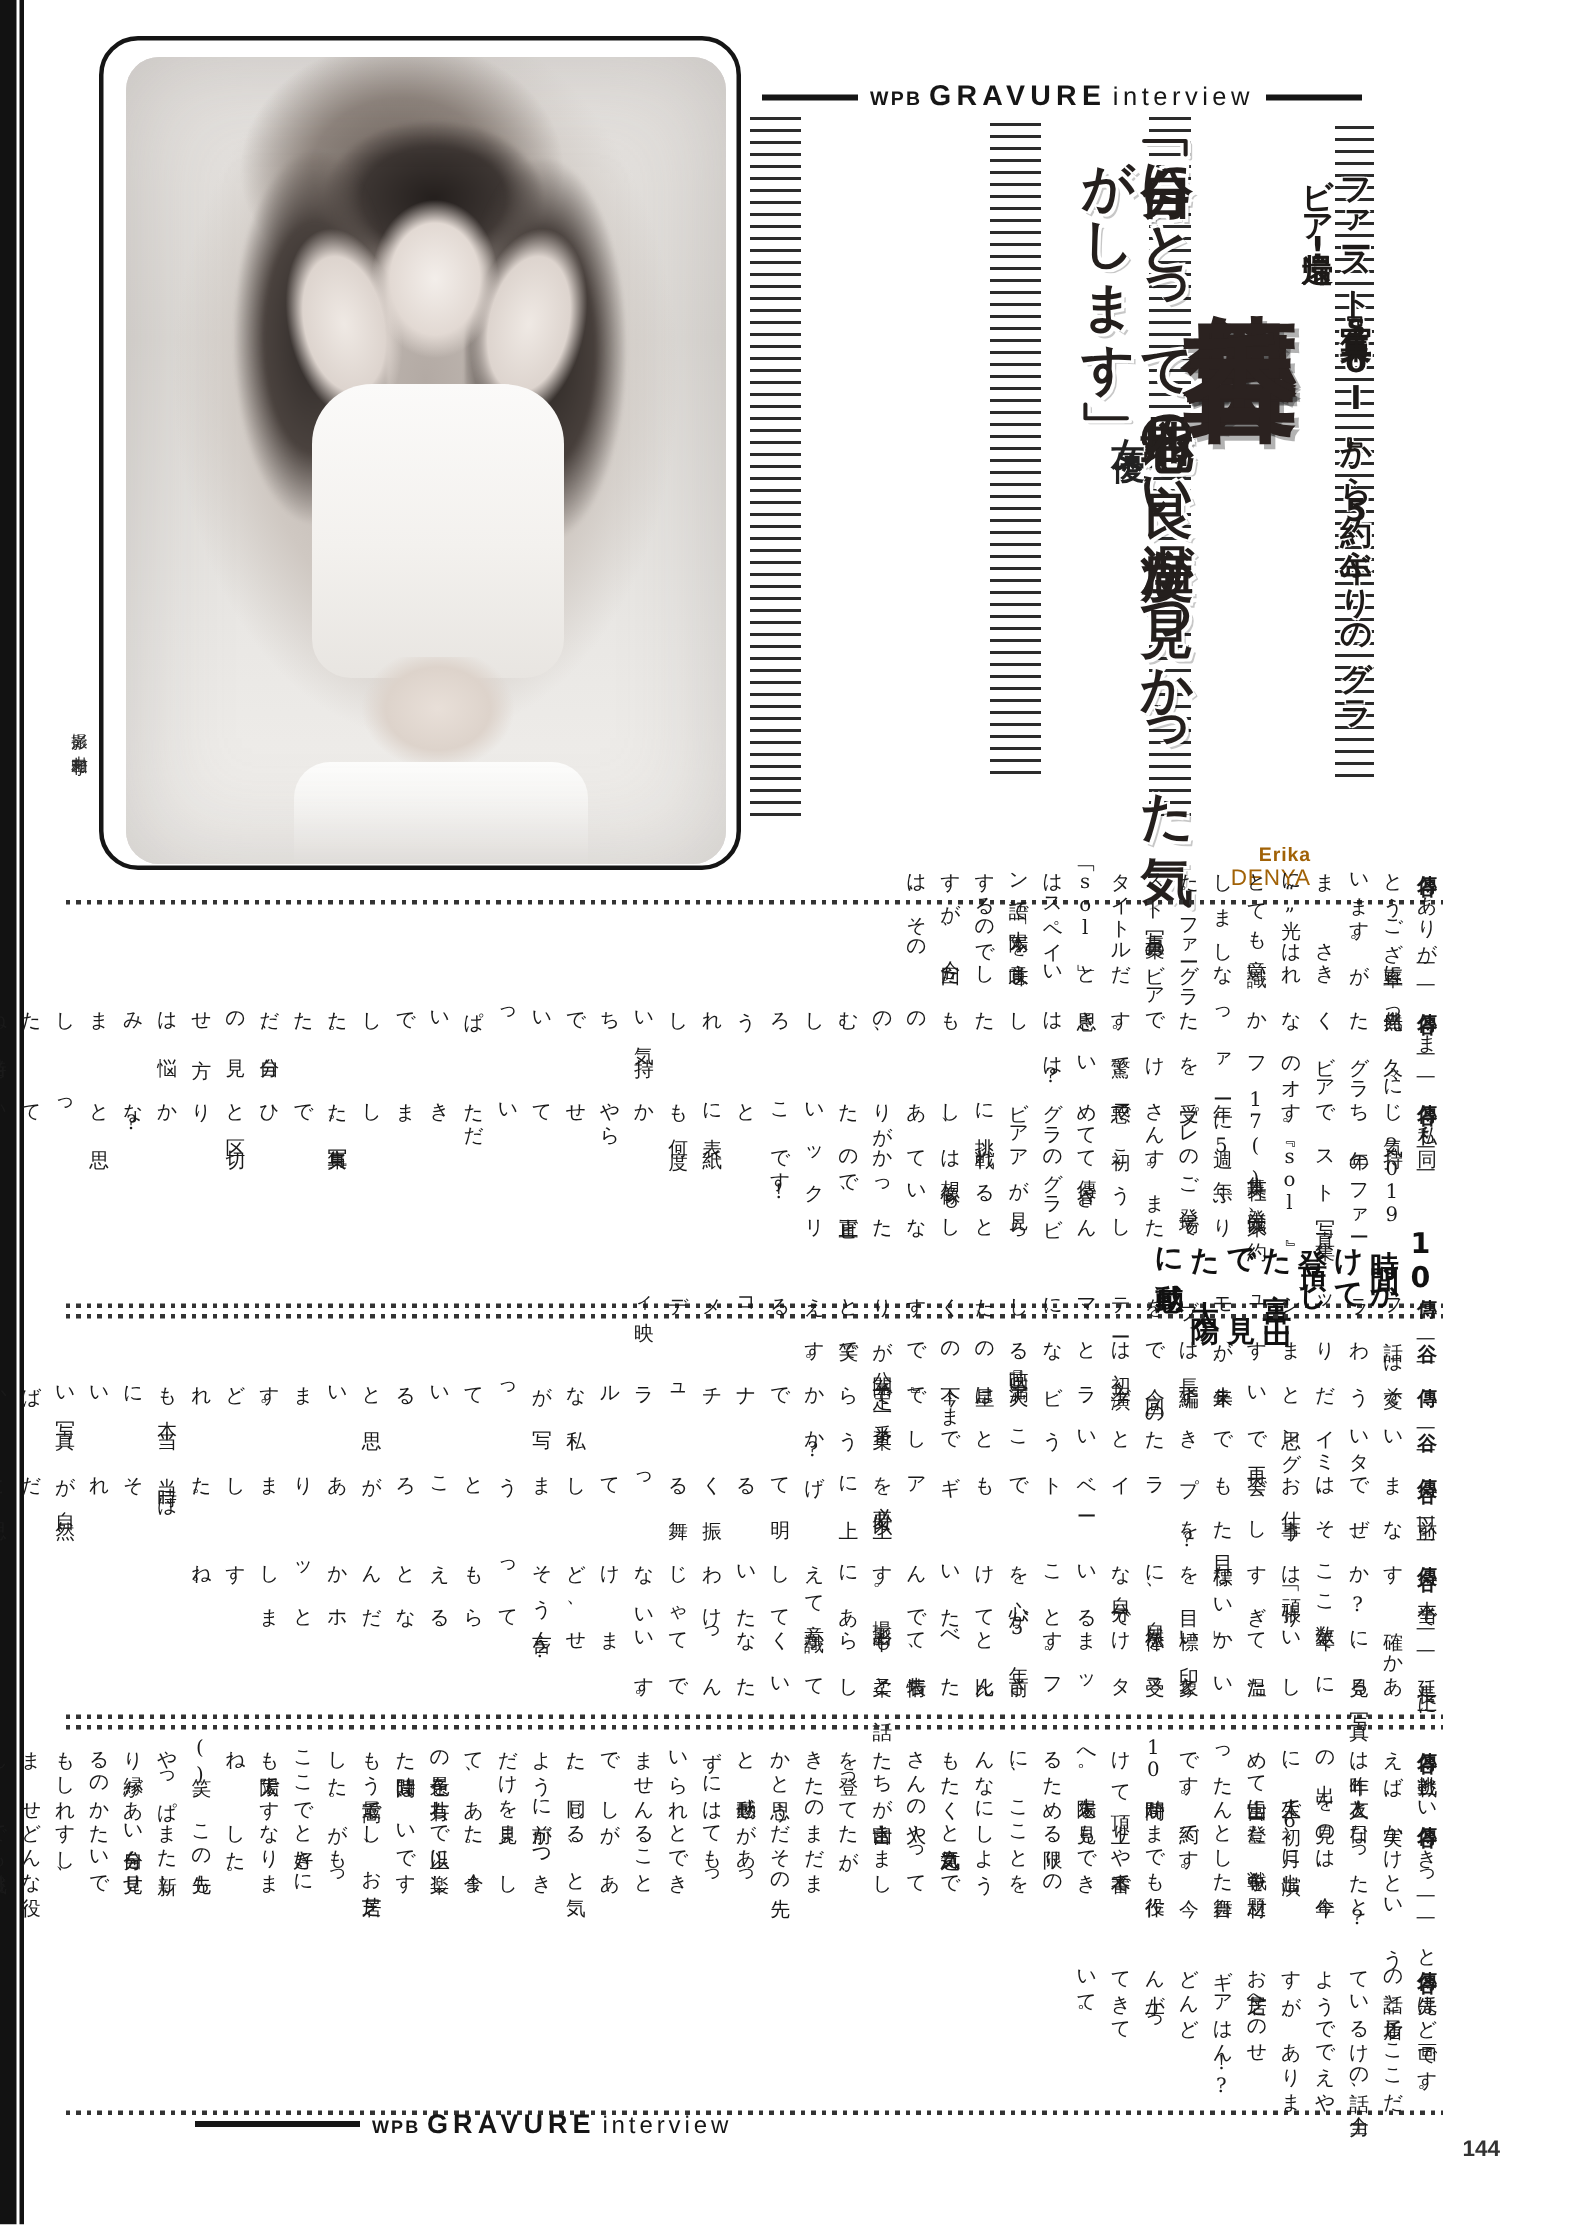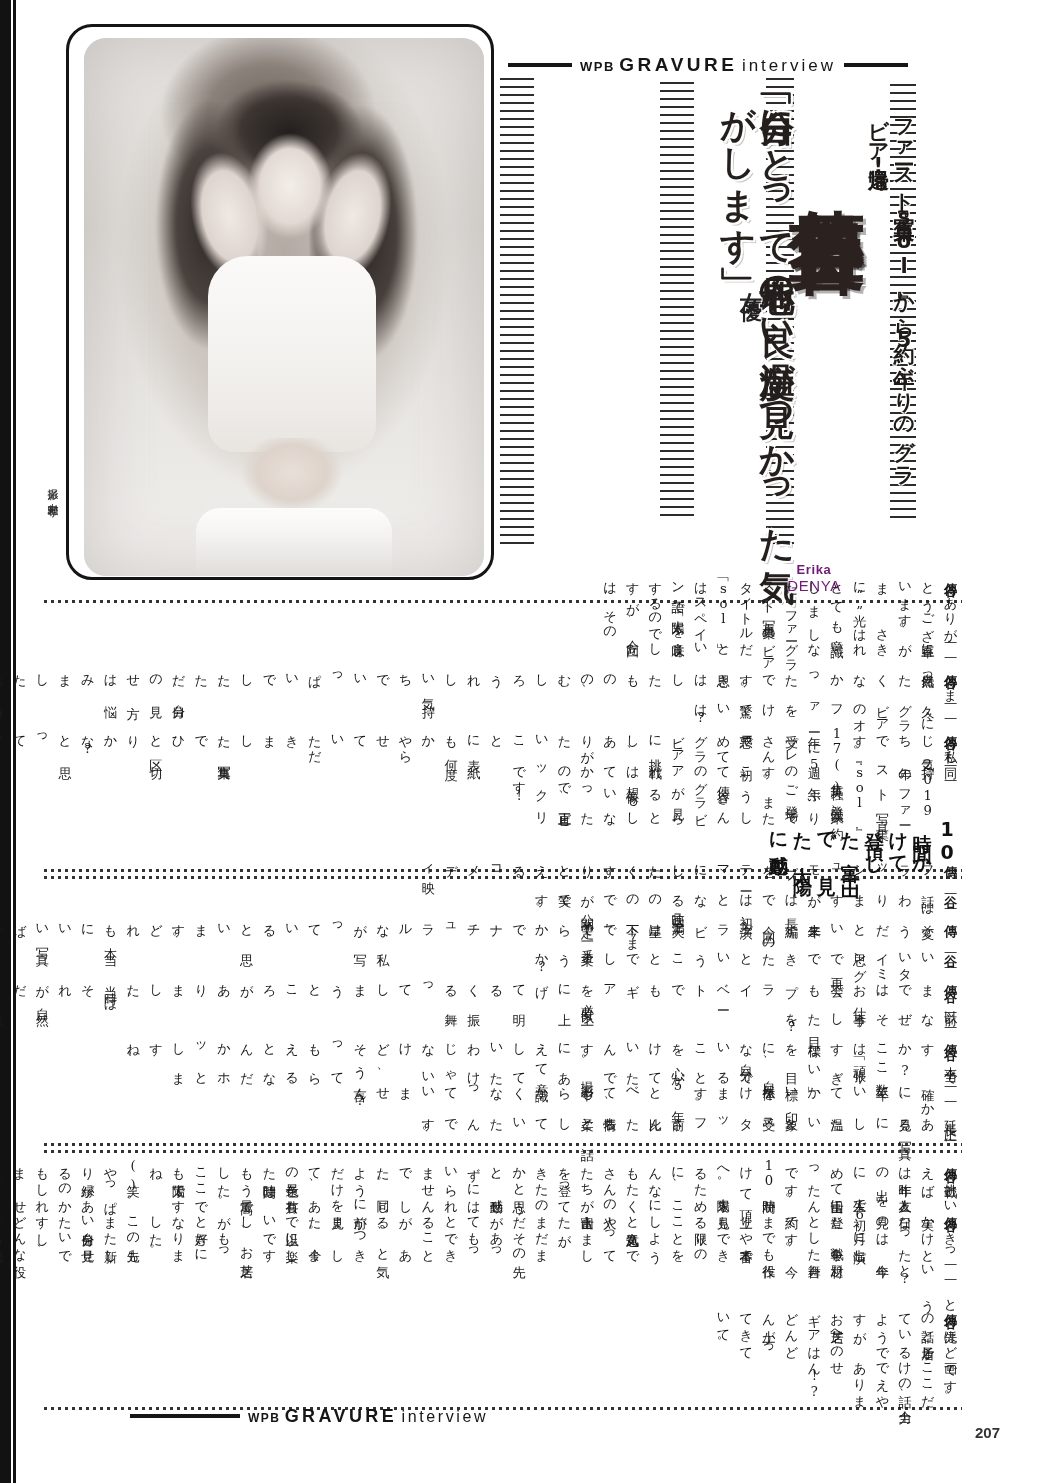--- a/index.html
+++ b/index.html
@@ -120,22 +120,22 @@
     text-shadow:3px 3px 0 rgba(0,0,0,.30);
   }
   .role{
     position:absolute;right:152px;top:196px;
     writing-mode:vertical-rl;text-orientation:upright;
     font-family:"DejaVu Sans","Liberation Sans",sans-serif;
     font-weight:700;font-size:22px;letter-spacing:10px;color:#222;
     text-shadow:1px 1px 0 #fff,-1px 1px 0 #fff,1px -1px 0 #fff,-1px -1px 0 #fff;
   }
   .name-en{
-    position:absolute;right:44px;top:484px;width:120px;text-align:center;
-    font-family:"Liberation Sans",sans-serif;color:#701a75;
+    position:absolute;right:44px;top:484px;width:120px;text-align:right;
+    font-family:"Liberation Sans",sans-serif;color:#a16207;
   }
   .name-en .first{display:block;font-size:13px;font-weight:700;letter-spacing:.6px;}
   .name-en .last{display:block;font-size:15px;font-weight:400;letter-spacing:.6px;}
 
   
   .block{position:absolute;box-sizing:border-box;}
   .dots-top,.dots-bot{
     position:absolute;left:0;width:100%;height:3px;
     background-image:repeating-linear-gradient(90deg,#333 0px,#333 3px,transparent 3px,transparent 7px);
   }
@@ -279,15 +279,15 @@
   </div>
 
   <div class="foot">
     <span class="rule"></span>
     <span class="txt">
       <span class="wpb">WPB</span>
       <span class="gr">GRAVURE</span>
       <span class="iv">interview</span>
     </span>
   </div>
-  <div class="pageno">207</div>
+  <div class="pageno">144</div>
 
 </div>
 
 </body></html>

